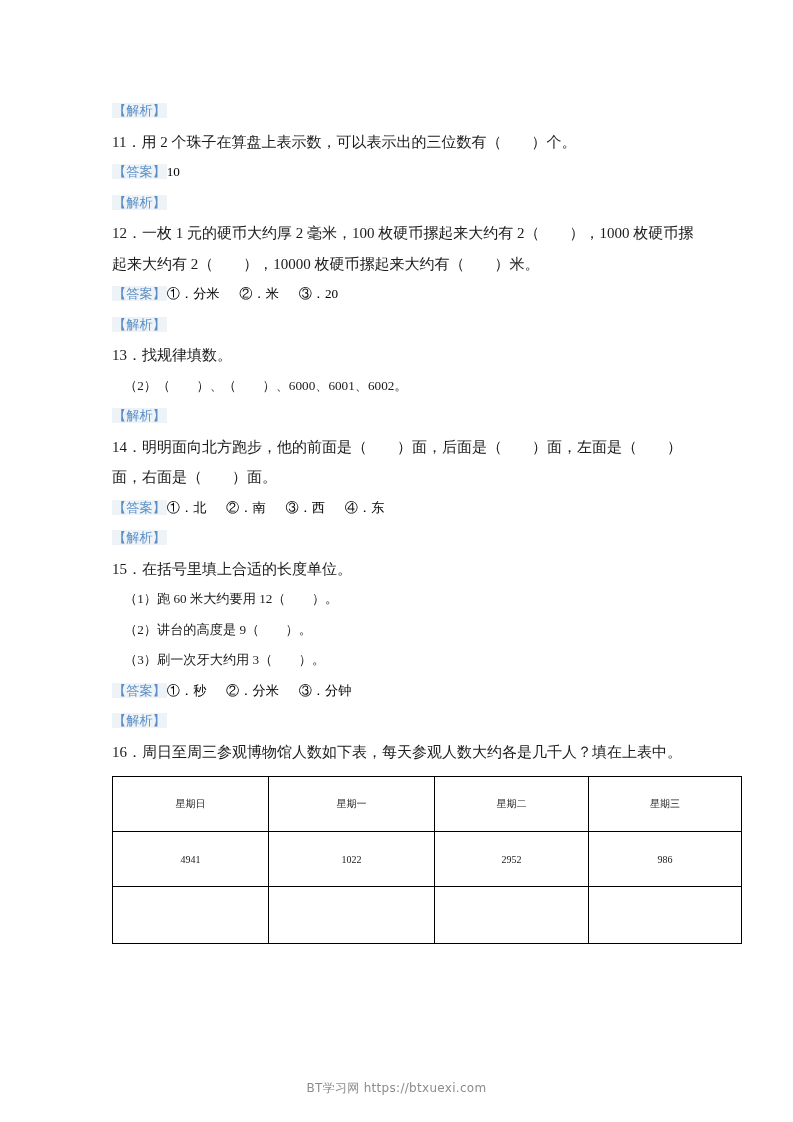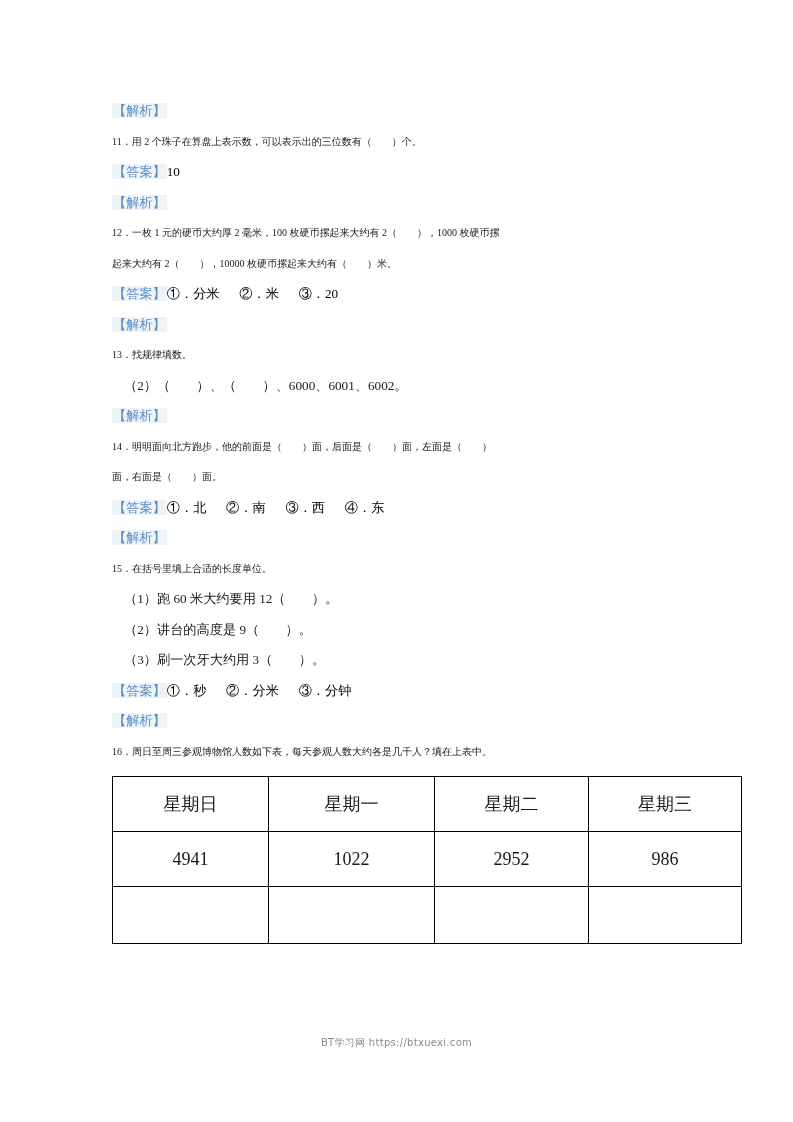--- a/index.html
+++ b/index.html
@@ -24,21 +24,21 @@
     box-sizing: border-box;
     padding: 0;
   }
   .content {
     position: absolute;
     left: 112px;
     top: 96px;
     width: 630px;
   }
   .qline {
-    font-size: 10px;
+    font-size: 15px;
     line-height: 30.5px;
     white-space: pre;
   }
   .subline {
     font-size: 13.2px;
     line-height: 30.5px;
     white-space: pre;
     padding-left: 12px;
   }
   .tag-line {
@@ -60,41 +60,41 @@
     margin-top: 9px;
   }
   table.data-table {
     border-collapse: collapse;
     width: 629px;
     table-layout: fixed;
   }
   table.data-table td {
     border: 1.3px solid #000000;
     text-align: center;
-    font-size: 18px;
+    font-size: 10px;
     height: 52px;
     vertical-align: middle;
   }
   table.data-table tr.empty-row td {
     height: 54px;
   }
   col.c1 { width: 156px; }
   col.c2 { width: 166px; }
   col.c3 { width: 154px; }
   col.c4 { width: 153px; }
 
   
   .footer {
     position: absolute;
     left: 0;
-    top: 1036px;
+    top: 1080px;
     width: 793px;
     text-align: center;
     font-family: "DejaVu Sans", "Liberation Sans", sans-serif;
-    font-size: 10px;
+    font-size: 12px;
     color: #8c8c8c;
     letter-spacing: 0.3px;
   }
 </style>
 </head>
 <body>
 
 <div class="page">
   <div class="content">
 

